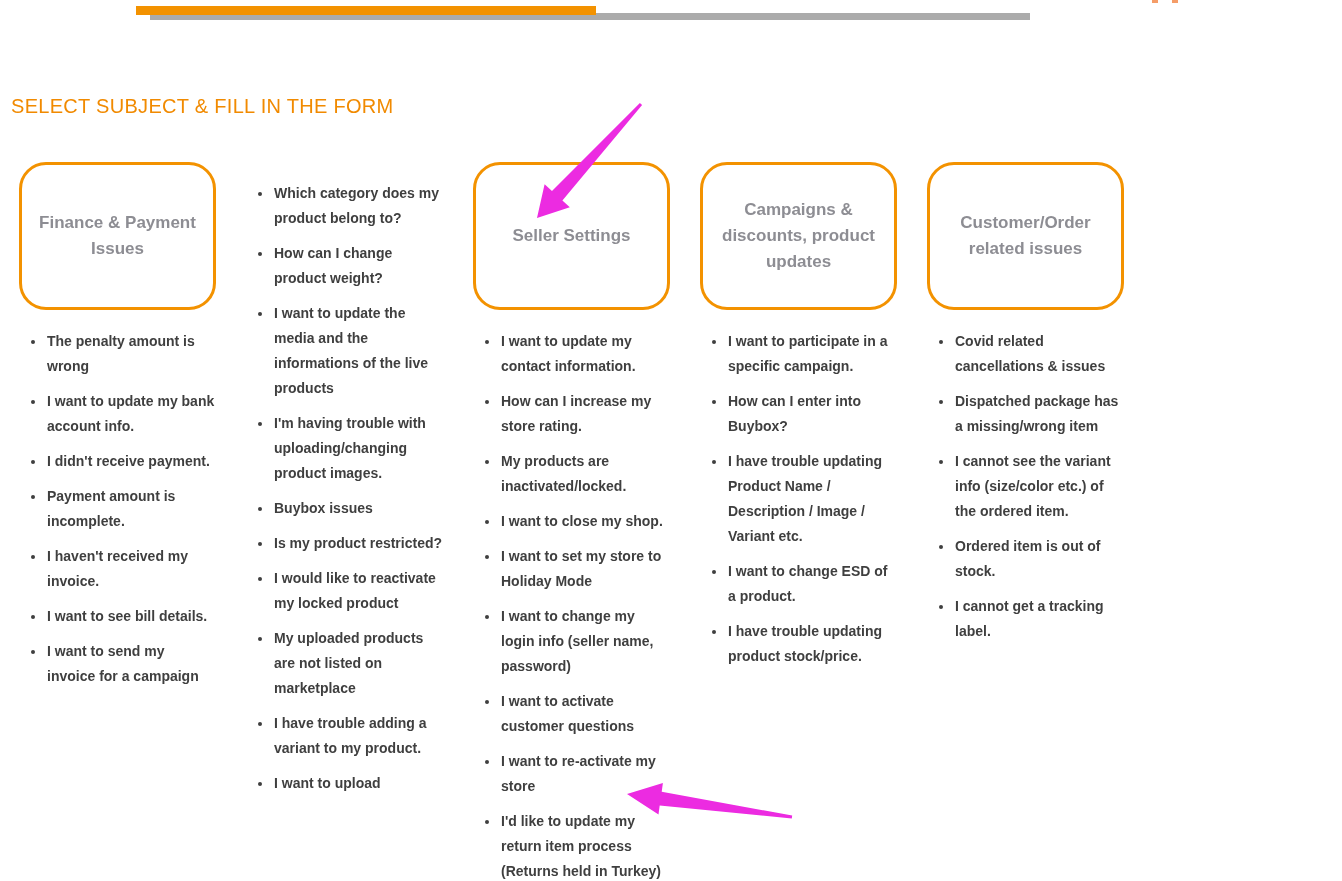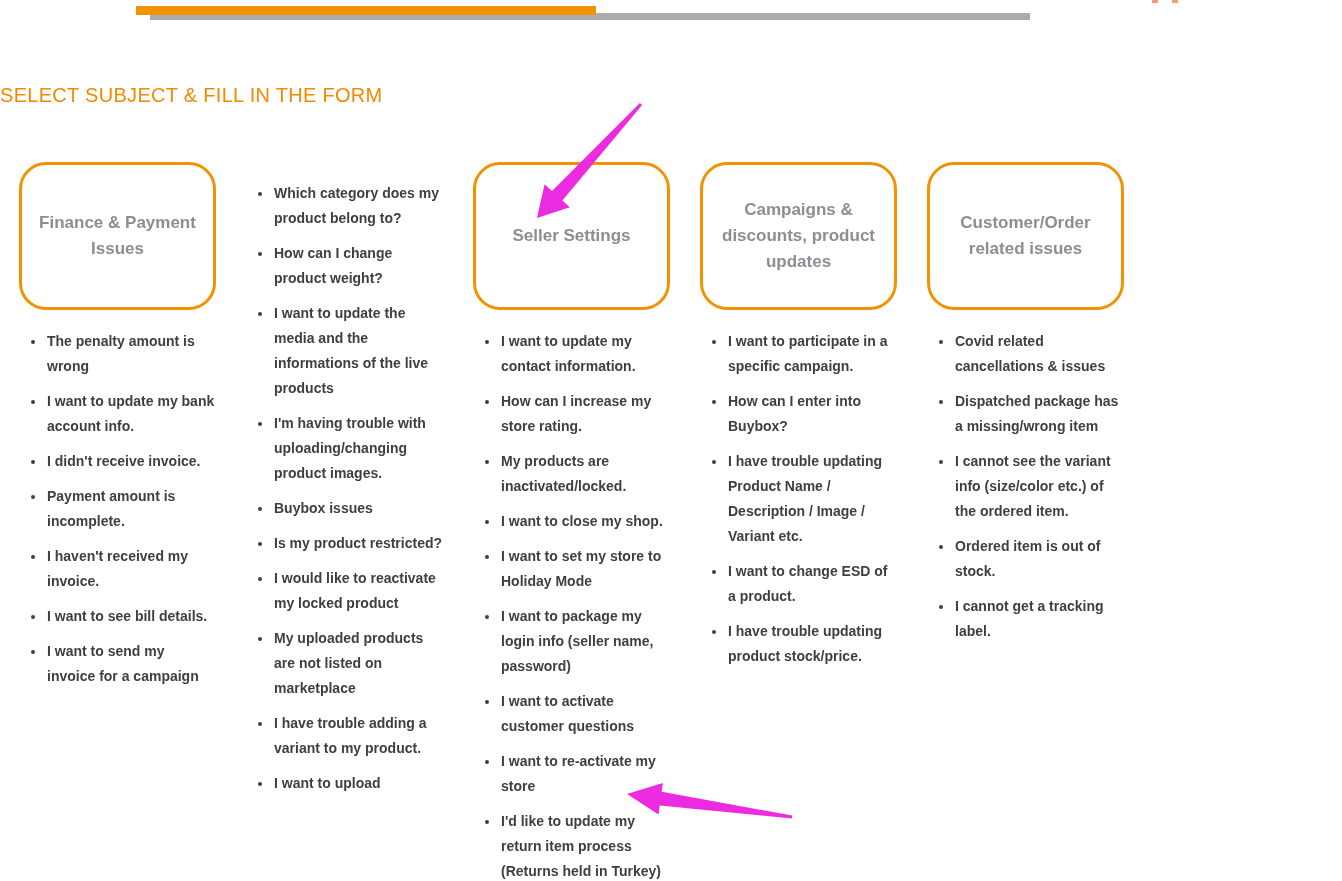--- a/index.html
+++ b/index.html
@@ -30,21 +30,21 @@
     width: 460px; height: 9px;
     background: var(--accent);
   }
   .header-fragment {
     position: absolute; top: 0; width: 6px; height: 3px;
     background: var(--fragment_color);
   }
   .header-fragment.f1 { left: 1152px; }
   .header-fragment.f2 { left: 1172px; }
   .page-heading {
-    position: absolute; left: 0px; top: 84px; margin: 0;
+    position: absolute; left: 0px; top: 84px; margin: 11px;
     font-size: 20px; font-weight: 400;
     color: var(--heading_color);
     letter-spacing: 0.3px;
     white-space: nowrap;
   }
   .columns {
     position: absolute; left: 19px; top: 162px;
     width: 1298px;
     display: grid;
     grid-template-columns: repeat(6, 197px);
@@ -102,21 +102,21 @@
 <h1 class="page-heading">SELECT SUBJECT &amp; FILL IN THE FORM</h1>
 
 <div class="columns">
   <div class="column">
     <div class="category-box">
       <span class="category-title">Finance &amp; Payment Issues</span>
     </div>
     <ul class="subject-list">
         <li>The penalty amount is wrong</li>
         <li>I want to update my bank account info.</li>
-        <li>I didn't receive invoice.</li>
+        <li>I didn't receive payment.</li>
         <li>Payment amount is incomplete.</li>
         <li>I haven't received my invoice.</li>
         <li>I want to see bill details.</li>
         <li>I want to send my invoice for a campaign</li>
       </ul>
   </div>
 
   <div class="column">
     <ul class="subject-list">
         <li>Which category does my product belong to?</li>
@@ -135,21 +135,21 @@
   <div class="column">
     <div class="category-box">
       <span class="category-title">Seller Settings</span>
     </div>
     <ul class="subject-list">
         <li>I want to update my contact information.</li>
         <li>How can I increase my store rating.</li>
         <li>My products are inactivated/locked.</li>
         <li>I want to close my shop.</li>
         <li>I want to set my store to Holiday Mode</li>
-        <li>I want to package my login info (seller name, password)</li>
+        <li>I want to change my login info (seller name, password)</li>
         <li>I want to activate customer questions</li>
         <li>I want to re-activate my store</li>
         <li>I'd like to update my return item process (Returns held in Turkey)</li>
         <li>I have a question about my Seller Performance</li>
       </ul>
   </div>
 
   <div class="column">
     <div class="category-box">
       <span class="category-title">Campaigns &amp; discounts, product updates</span>

